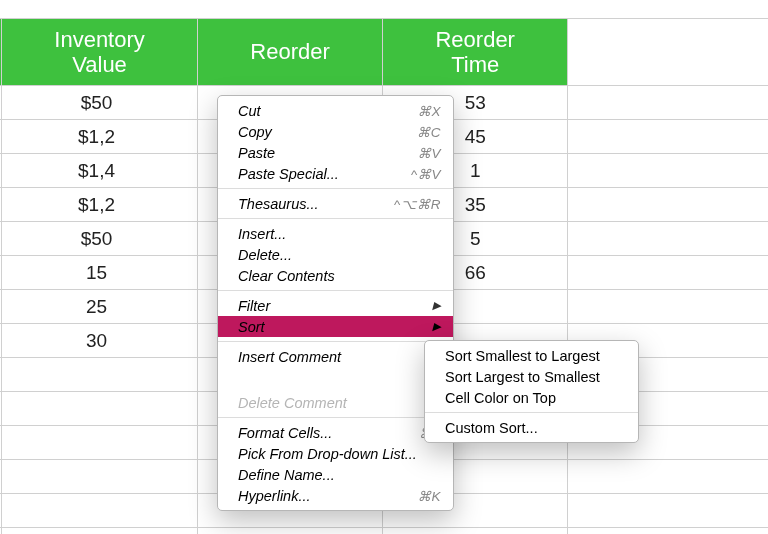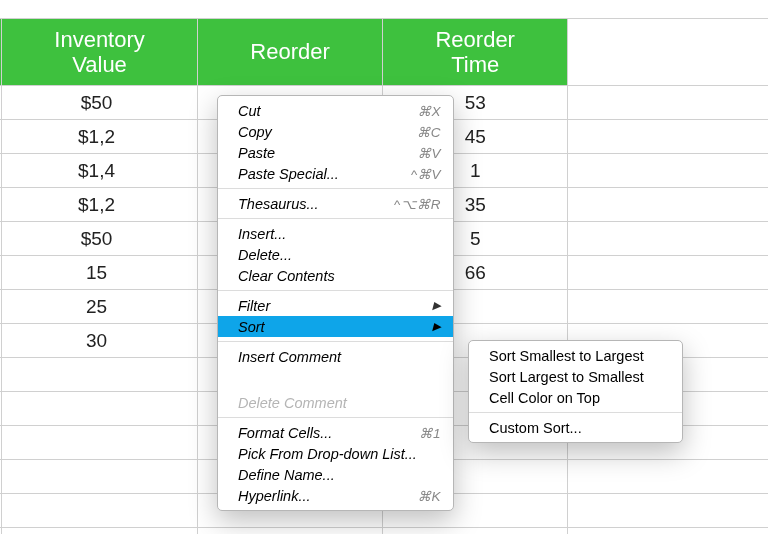--- a/index.html
+++ b/index.html
@@ -64,37 +64,37 @@
     white-space: nowrap;
     font-style: italic;
   }
   .context-menu .item.disabled { color: #b5b5b5; margin-top: 25px; }
   .context-menu .item .shortcut {
     color: #888;
     font-size: 13.5px;
     letter-spacing: 0.5px;
   }
   .context-menu .item.highlight {
-    background: #0ea5e9;
+    background: #be185d;
     color: #000;
   }
   .context-menu .item.highlight .arrow { color: #000; }
   .context-menu .sep {
     height: 1px;
     background: #dcdcdc;
     margin: 4px 0;
   }
   .context-menu .arrow {
     font-size: 11px;
     color: #333;
     margin-left: auto;
   }
   .submenu {
     position: absolute;
-    left: 468px;
+    left: 424px;
     top: 340px;
     width: 215px;
     background: #fff;
     border: 1px solid #b6b6b6;
     border-radius: 5px;
     box-shadow: 0 10px 28px rgba(0,0,0,0.25);
     padding: 4px 0;
     font-size: 14.5px;
     color: #000;
   }

